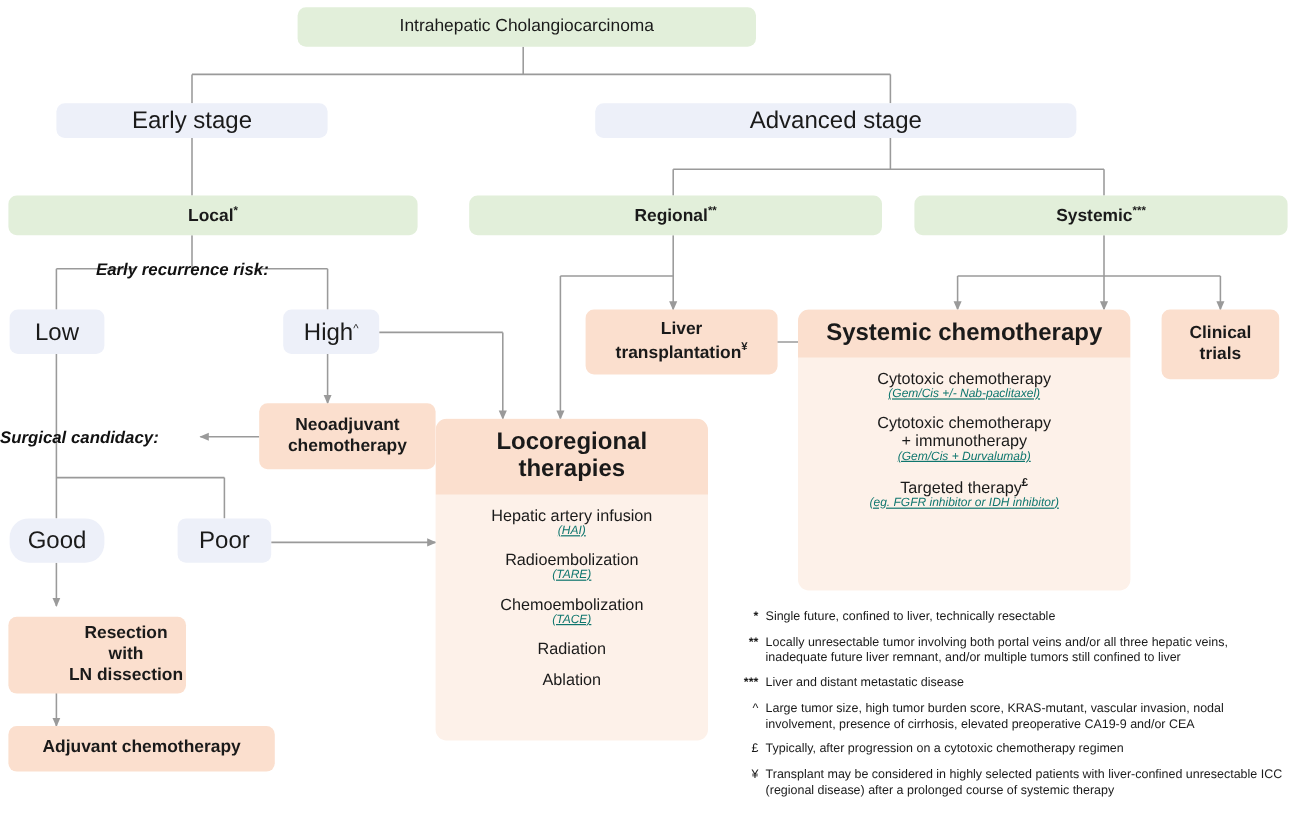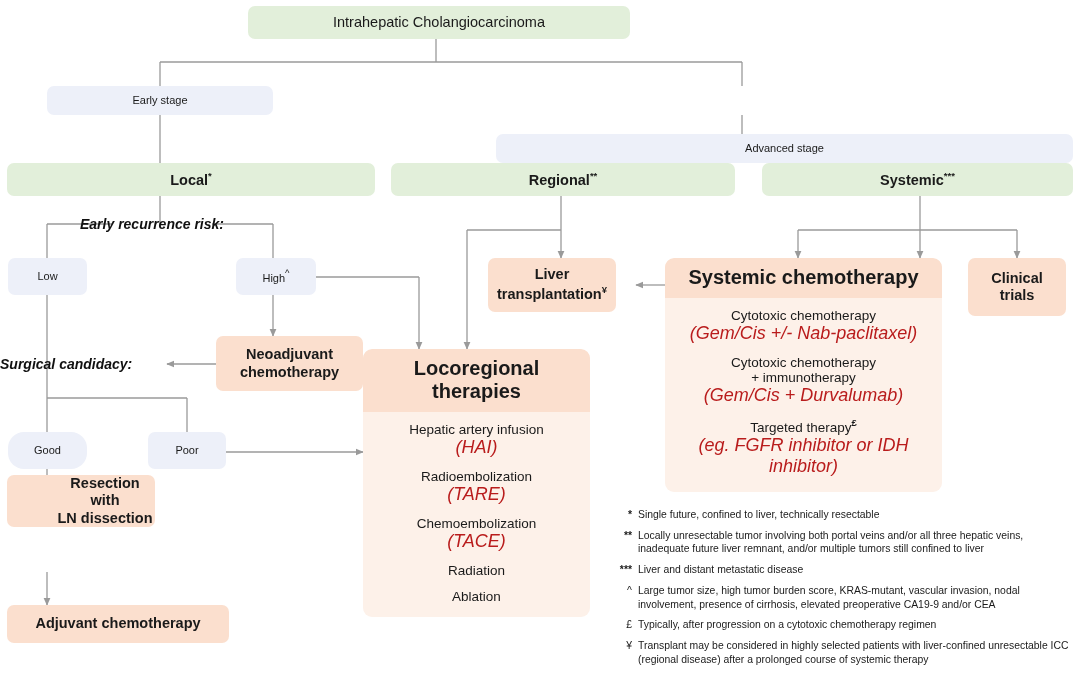--- a/index.html
+++ b/index.html
@@ -30,21 +30,21 @@
     justify-content:center;
     text-align:center;
     border-radius:7px;
     line-height:1.2;
   }
   .green{background:#e2efda;}
   .blue{background:#edf0f9;}
   .peach{background:#fbdfce;}
   .n-title{font-size:14.5px;font-weight:400;}
   .n-bold{font-size:14.5px;font-weight:bold;}
-  .n-plain{font-size:11px;font-weight:400;}
+  .n-plain{font-size:20px;font-weight:400;}
   .sup{font-size:9.5px;vertical-align:super;font-weight:bold;}
   .sup-l{font-size:9.5px;vertical-align:super;font-weight:400;}
 
   
   .panel{
     position:absolute;
     box-sizing:border-box;
     border-radius:9px;
     background:#fdf1e9;
     overflow:hidden;
@@ -55,21 +55,21 @@
     font-weight:bold;
     font-size:20px;
     padding:8px 4px 9px;
     border-radius:9px 9px 0 0;
   }
   .panel-body{
     padding:10px 6px 10px;
     text-align:center;
   }
   .item{font-size:13.5px;font-weight:400;color:#1a1a1a;}
-  .sub{font-size:18px;font-style:italic;color:#b91c1c;}
+  .sub{font-size:10px;font-style:italic;color:#0f766e;text-decoration:underline;}
   .gap{height:11px;}
 
   
   .slabel{
     position:absolute;
     font-style:italic;
     font-weight:bold;
     font-size:14px;
     color:#111;
     white-space:nowrap;
@@ -162,25 +162,25 @@
   </svg>
 
   <div class="node green" style="left:248px;top:6px;width:382px;height:33px;">
     <span class="n-title">Intrahepatic Cholangiocarcinoma</span>
   </div>
 
   <div class="node blue" style="left:47px;top:86px;width:226px;height:29px;">
     <span class="n-plain">Early stage</span>
   </div>
 
-  <div class="node blue" style="left:496px;top:86px;width:577px;height:29px;margin-top:48px;">
+  <div class="node blue" style="left:496px;top:86px;width:401px;height:29px;">
     <span class="n-plain">Advanced stage</span>
   </div>
 
-  <div class="node green" style="left:7px;top:163px;width:368px;height:33px;">
+  <div class="node green" style="left:7px;top:163px;width:341px;height:33px;">
     <span>
       <span class="n-bold">Local</span><span class="sup">*</span>
     </span>
   </div>
 
   <div class="node green" style="left:391px;top:163px;width:344px;height:33px;">
     <span>
       <span class="n-bold">Regional</span><span class="sup">**</span>
     </span>
   </div>
@@ -196,21 +196,21 @@
   <div class="node blue" style="left:8px;top:258px;width:79px;height:37px;">
     <span class="n-plain">Low</span>
   </div>
 
   <div class="node blue" style="left:236px;top:258px;width:80px;height:37px;">
     <span>
       <span class="n-plain">High</span><span class="sup-l">^</span>
     </span>
   </div>
 
-  <div class="node peach" style="left:488px;top:258px;width:128px;height:54px;">
+  <div class="node peach" style="left:488px;top:258px;width:160px;height:54px;">
     <span class="n-bold">Liver</span>
     <span>
       <span class="n-bold">transplantation</span><span class="sup">¥</span>
     </span>
   </div>
 
   <div class="node peach" style="left:968px;top:258px;width:98px;height:58px;">
     <span class="n-bold">Clinical</span>
     <span class="n-bold">trials</span>
   </div>
@@ -223,21 +223,21 @@
   </div>
 
   <div class="node blue" style="left:8px;top:432px;width:79px;height:37px;border-radius:16px;">
     <span class="n-plain">Good</span>
   </div>
 
   <div class="node blue" style="left:148px;top:432px;width:78px;height:37px;">
     <span class="n-plain">Poor</span>
   </div>
 
-  <div class="node peach" style="left:7px;top:475px;width:148px;height:52px;padding-left:48px;">
+  <div class="node peach" style="left:7px;top:514px;width:148px;height:64px;padding-left:48px;">
     <span class="n-bold">Resection with</span>
     <span class="n-bold">LN dissection</span>
   </div>
 
   <div class="node peach" style="left:7px;top:605px;width:222px;height:38px;">
     <span class="n-bold">Adjuvant chemotherapy</span>
   </div>
 
   <div class="panel" style="left:363px;top:349px;width:227px;height:268px;">
     <div class="panel-head">Locoregional therapies</div>

